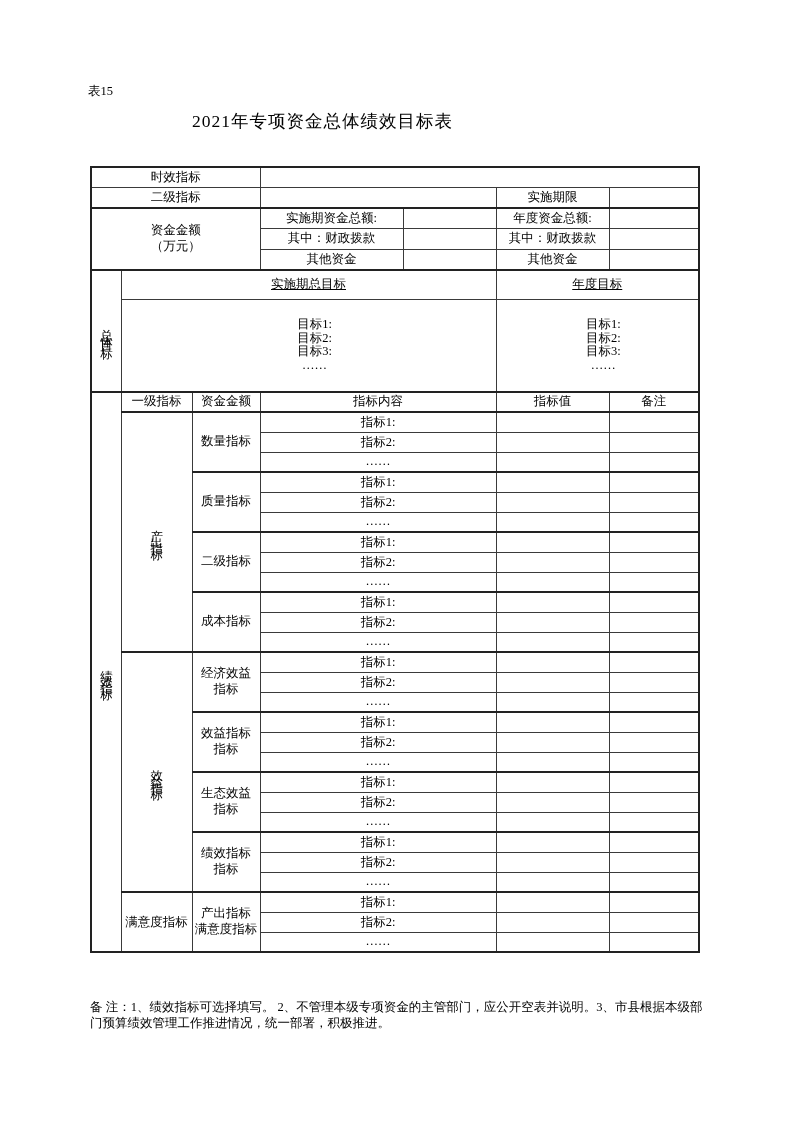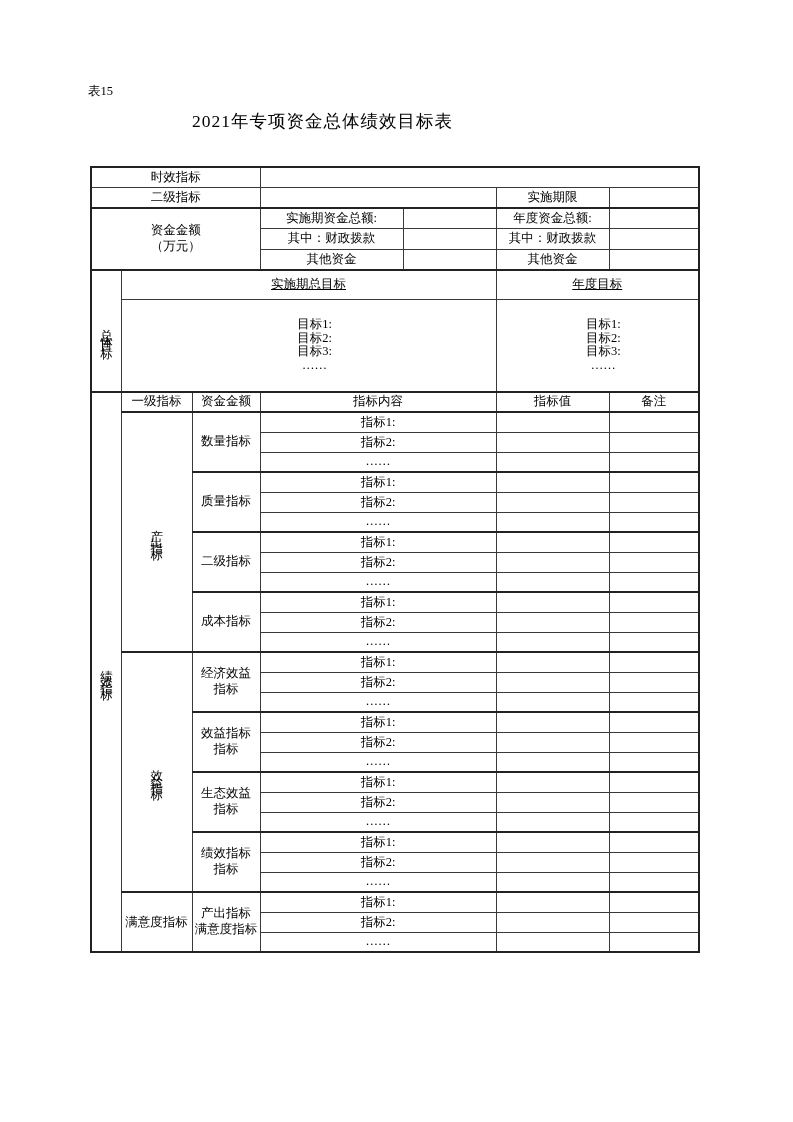--- a/index.html
+++ b/index.html
@@ -312,14 +312,15 @@
       <td></td>
     </tr>
     <tr class="hi">
       <td colspan="2" class="ind">……</td>
       <td></td>
       <td></td>
     </tr>
   </tbody>
     </table>
 
+  <div class="note">备 注：1、绩效指标可选择填写。 2、不管理本级专项资金的主管部门，应公开空表并说明。3、市县根据本级部门预算绩效管理工作推进情况，统一部署，积极推进。</div>
 
 </div>
 
 </body></html>

